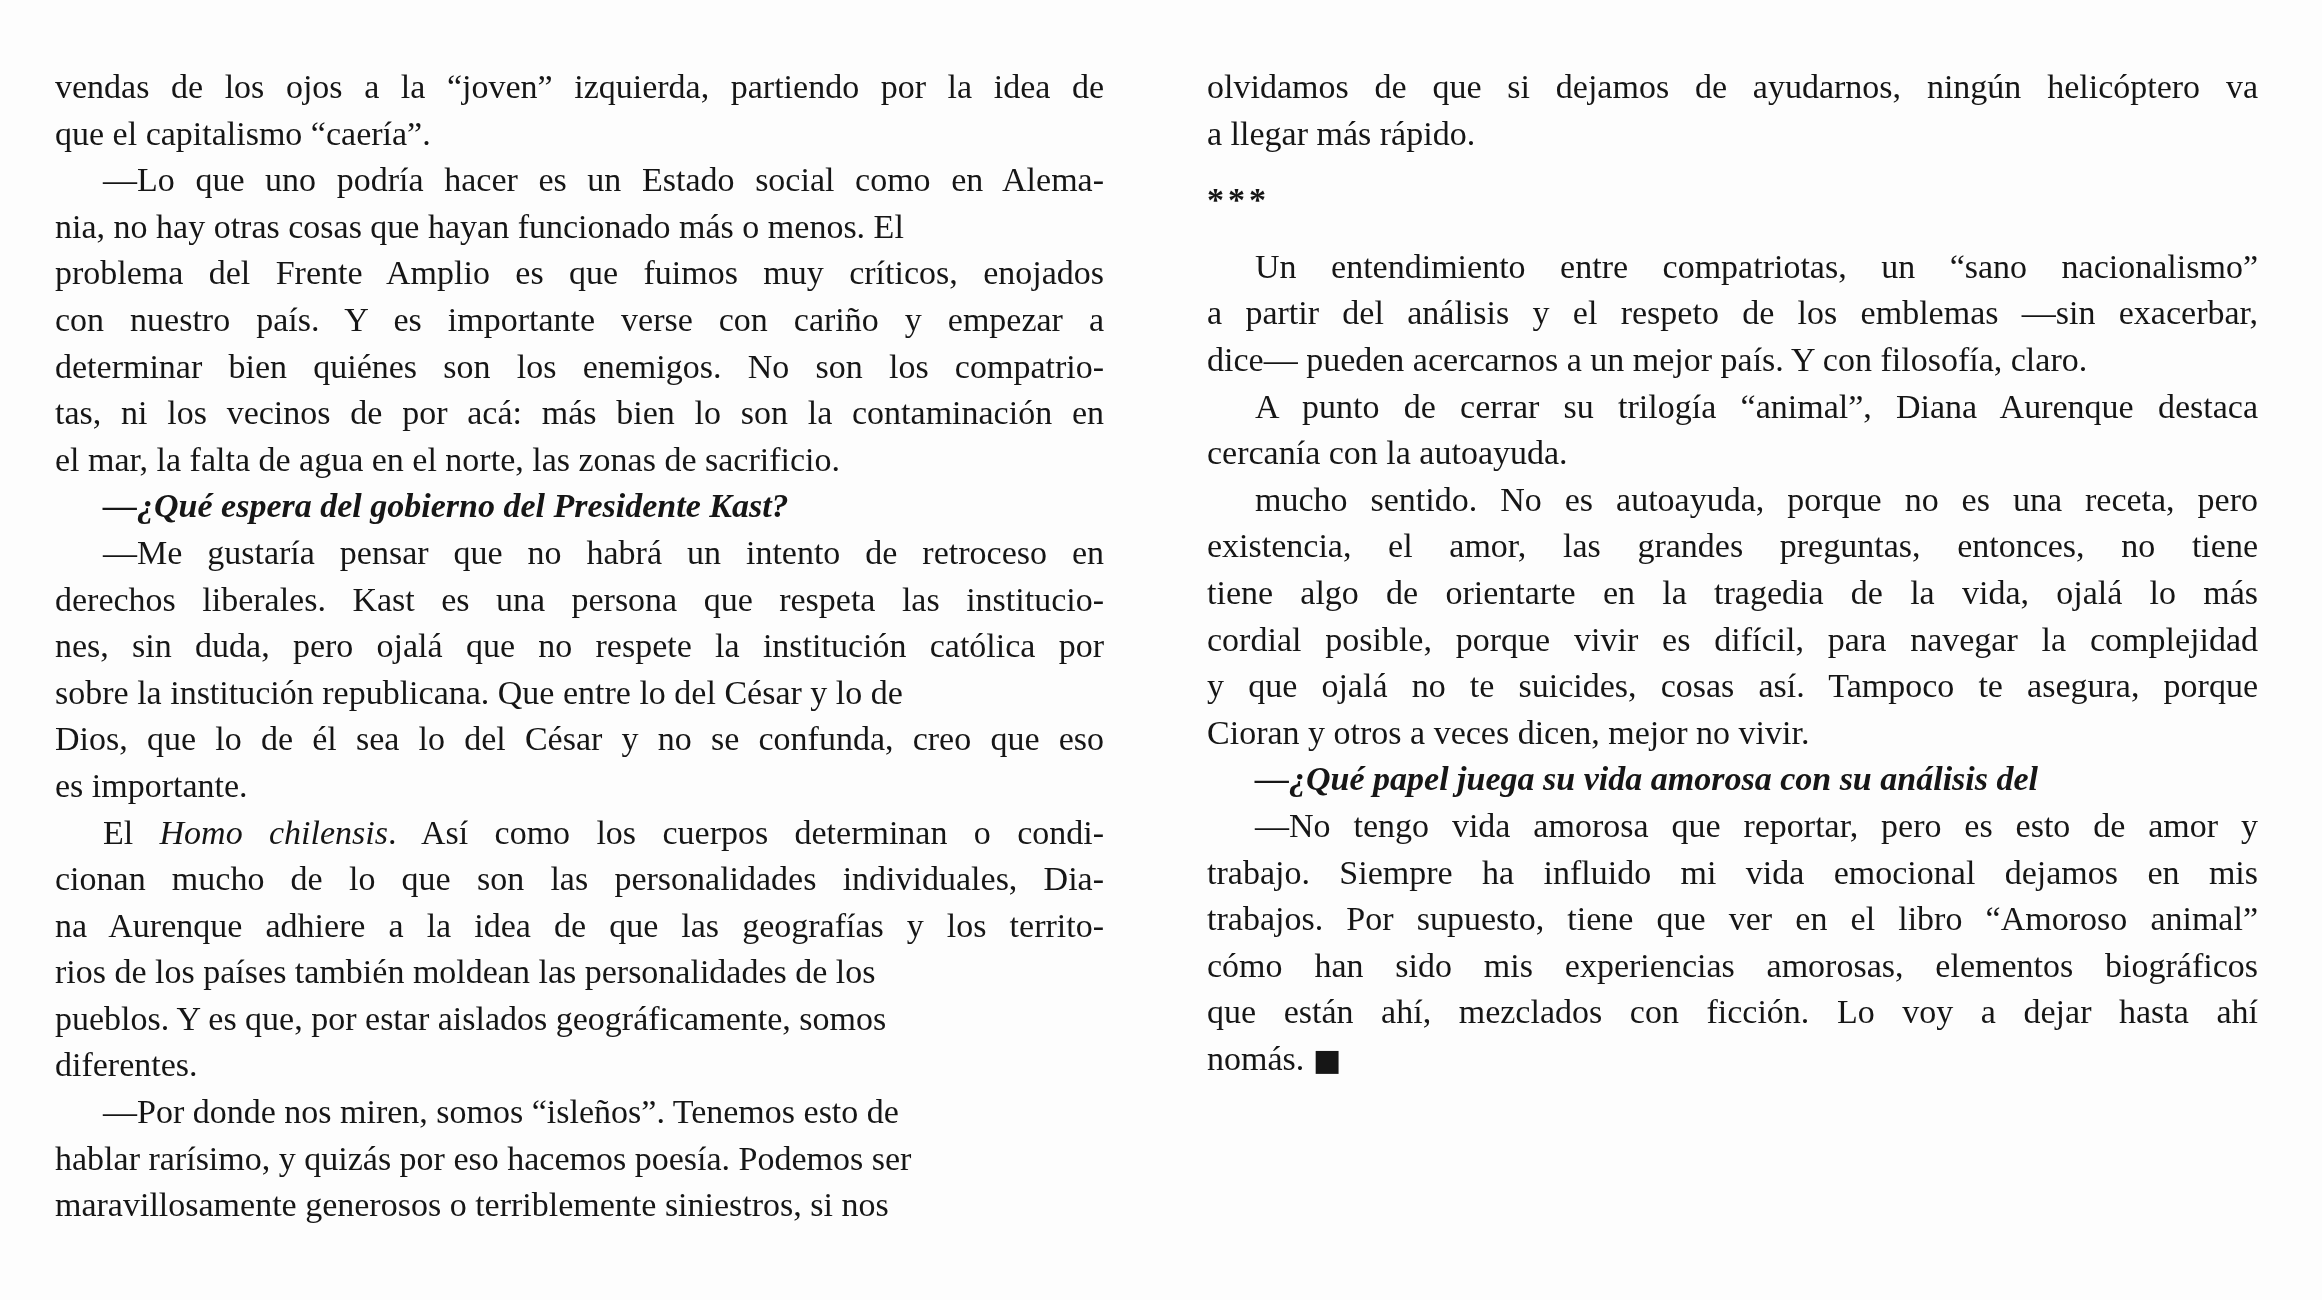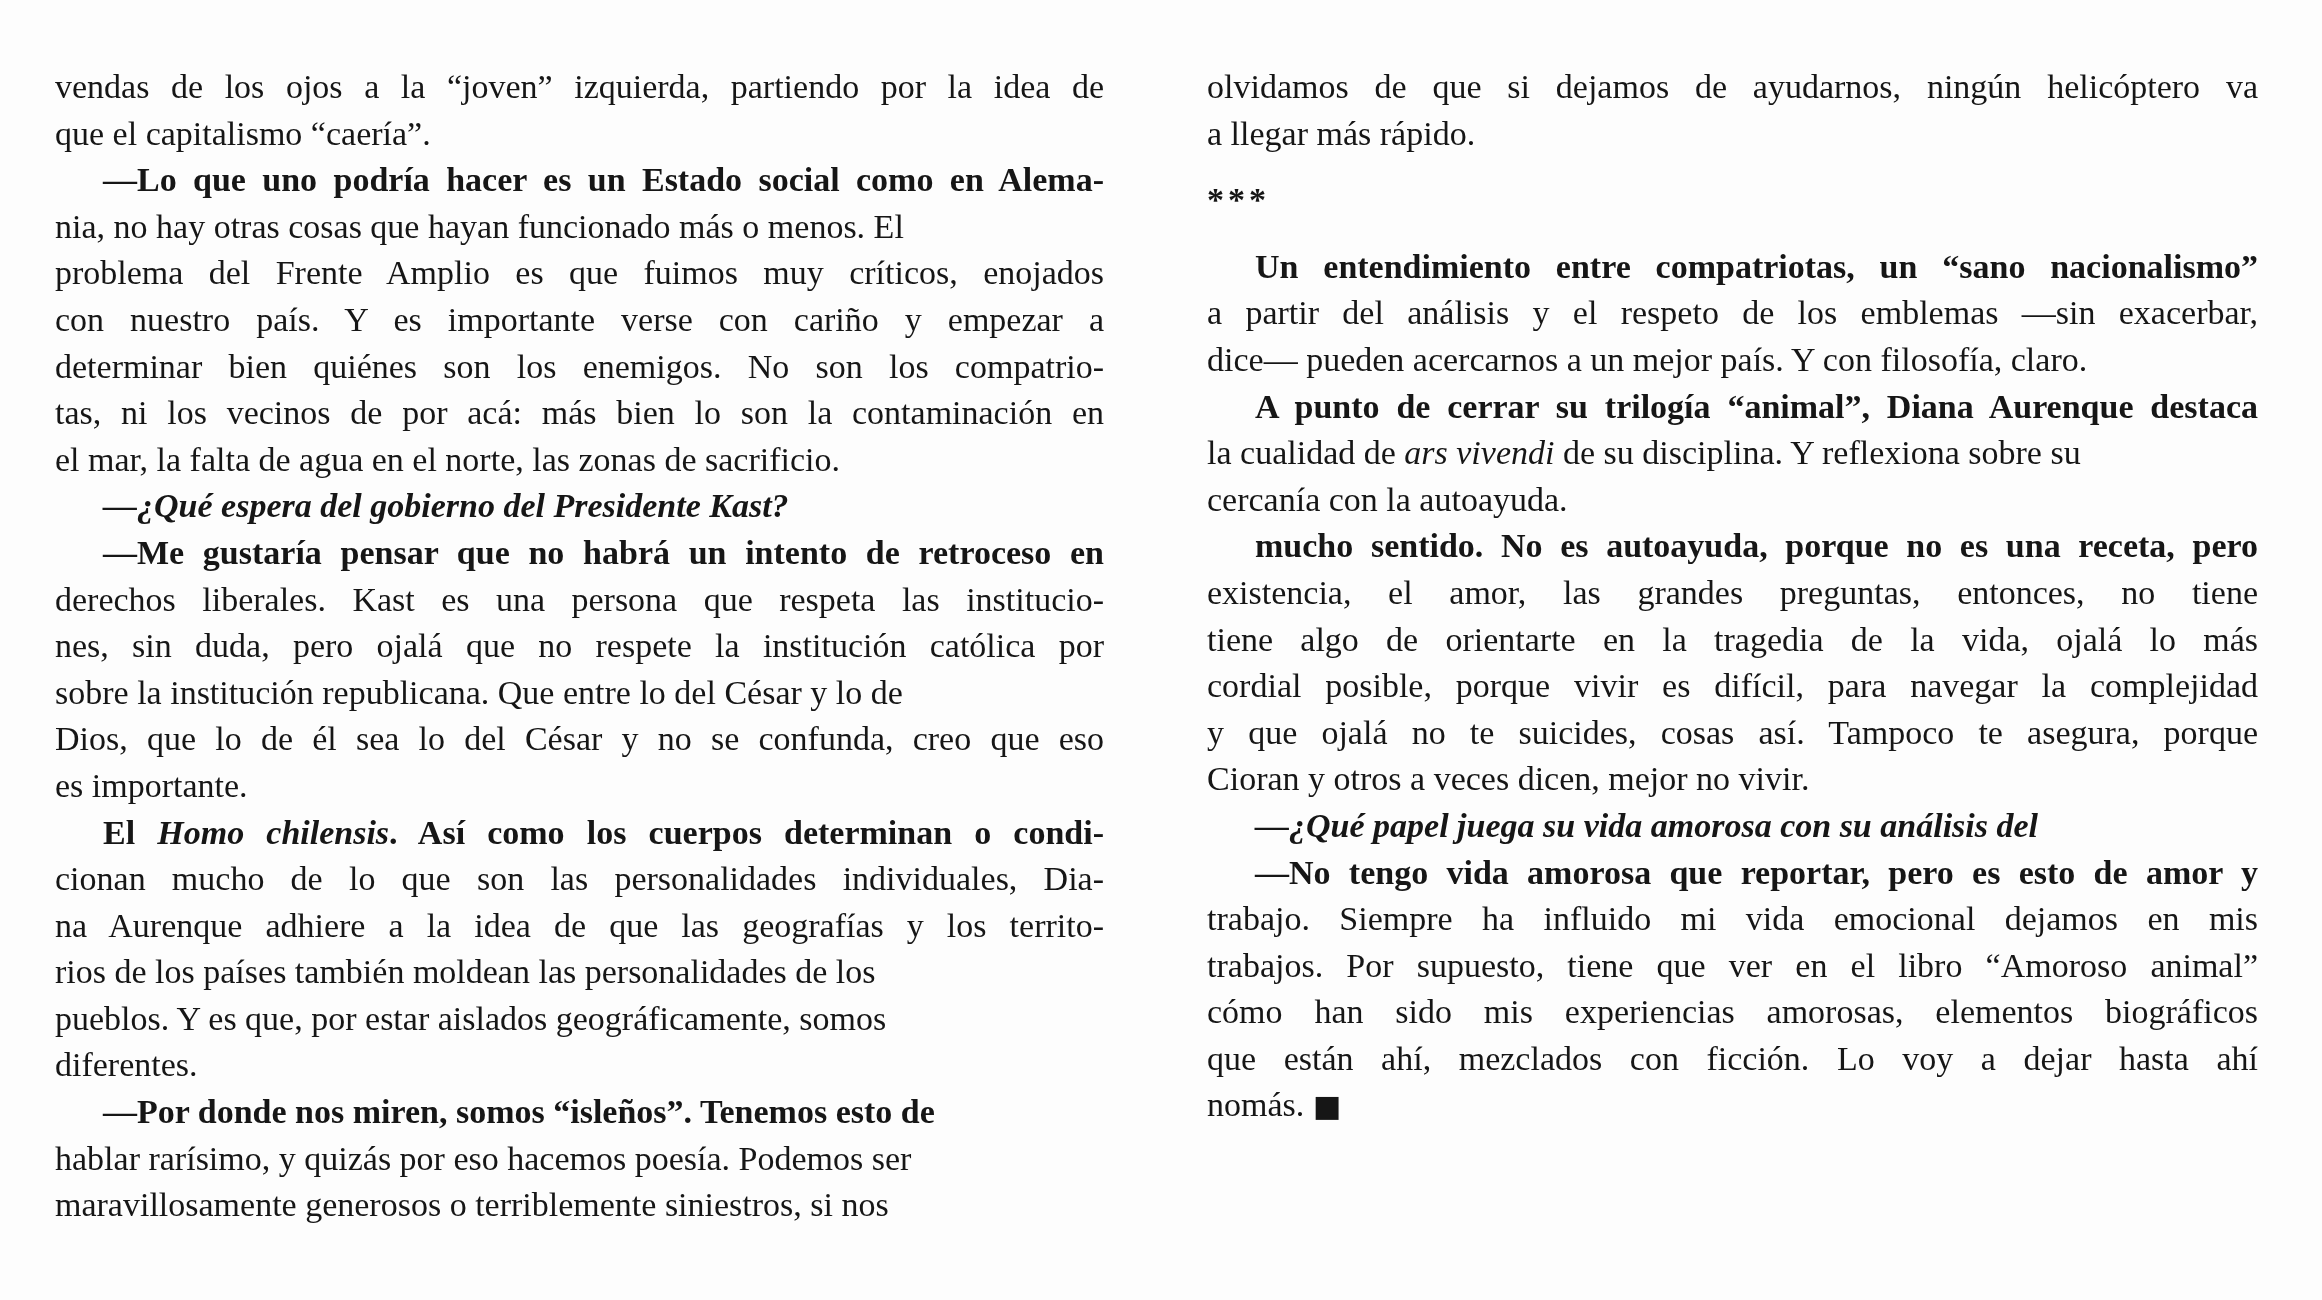--- a/index.html
+++ b/index.html
@@ -14,21 +14,21 @@
     box-sizing: border-box;
     width: 2322px; height: 1300px;
     padding: 64px 64px 0 55px;
     display: flex;
     gap: 71px;
   }
   .col { font-size: 34px; line-height: 46.6px; }
   .col-left  { width: 1067px; }
   .col-right { width: 1069px; margin-left: 32px; }
   .para { margin: 0; }
-  .para.indent .line:first-child { text-indent: 48px; font-weight: bold; }
+  .para.indent .line:first-child { text-indent: 48px; }
   .line { text-align: left; }
   .line.j {
     text-align: justify;
     text-align-last: justify;
     text-justify: inter-word;
   }
   .para.question { font-weight: 700; font-style: italic; }
   .para.divider { margin: 20px 0; letter-spacing: 4px; font-weight: 700; }
   .i { font-style: italic; }
   .sq { font-family: "DejaVu Sans", sans-serif; font-size: 30px; }
@@ -84,21 +84,20 @@
       <div class="para divider">
         <div class="line"><span>***</span></div>
       </div>
       <div class="para body indent">
         <div class="line j"><span>Un entendimiento entre compatriotas, un “sano nacionalismo”</span></div>
         <div class="line j"><span>a partir del análisis y el respeto de los emblemas —sin exacerbar,</span></div>
         <div class="line"><span>dice— pueden acercarnos a un mejor país. Y con filosofía, claro.</span></div>
       </div>
       <div class="para body indent">
         <div class="line j"><span>A punto de cerrar su trilogía “animal”, Diana Aurenque destaca</span></div>
-        <div class="line"><span>la cualidad de </span><span class="i">ars vivendi</span><span> de su disciplina. Y reflexiona sobre su</span></div>
         <div class="line"><span>cercanía con la autoayuda.</span></div>
       </div>
       <div class="para body indent">
         <div class="line j"><span>mucho sentido. No es autoayuda, porque no es una receta, pero</span></div>
         <div class="line j"><span>existencia, el amor, las grandes preguntas, entonces, no tiene</span></div>
         <div class="line j"><span>tiene algo de orientarte en la tragedia de la vida, ojalá lo más</span></div>
         <div class="line j"><span>cordial posible, porque vivir es difícil, para navegar la complejidad</span></div>
         <div class="line j"><span>y que ojalá no te suicides, cosas así. Tampoco te asegura, porque</span></div>
         <div class="line"><span>Cioran y otros a veces dicen, mejor no vivir.</span></div>
       </div>

